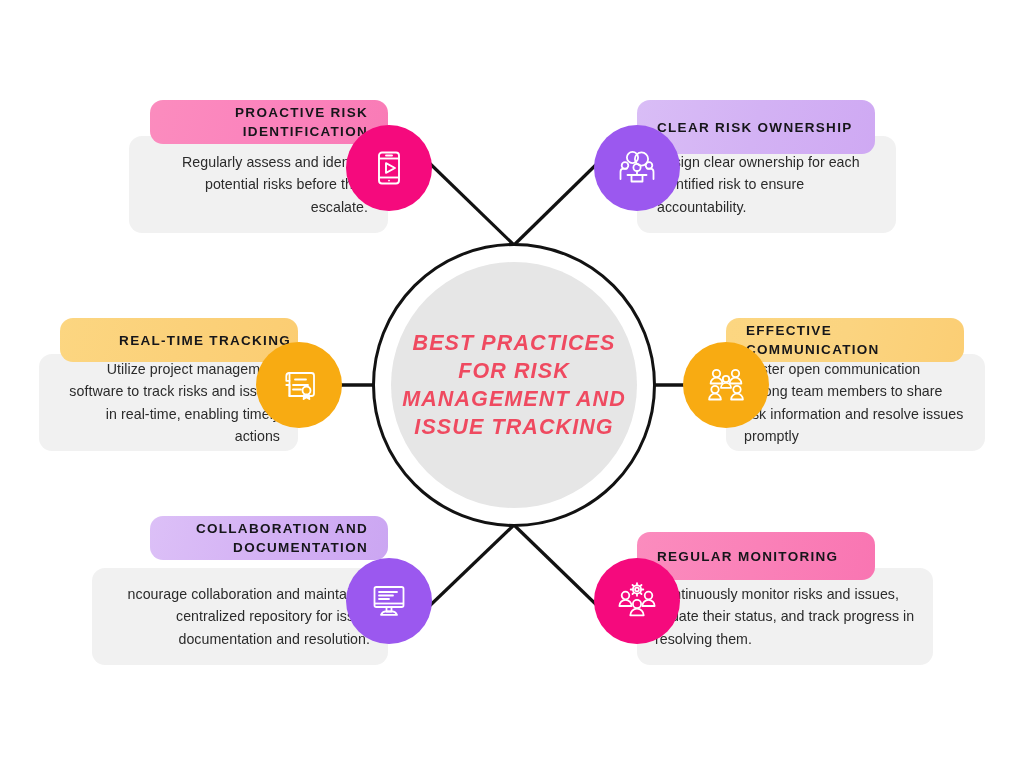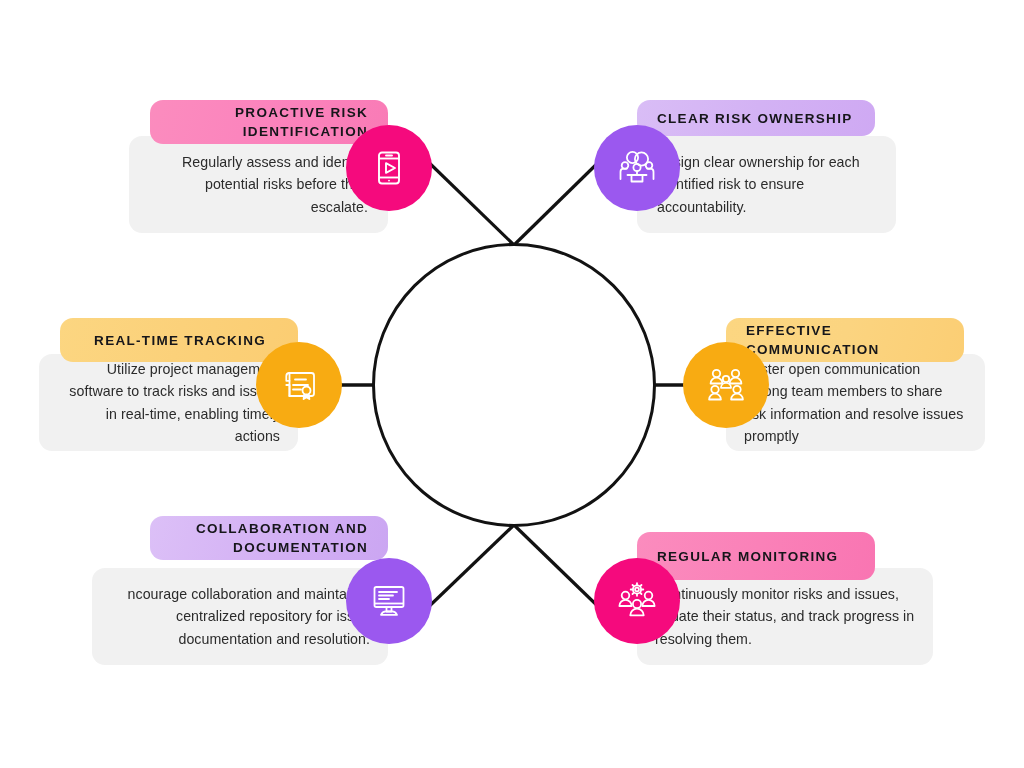--- a/index.html
+++ b/index.html
@@ -151,20 +151,23 @@
     <line x1="514" y1="525" x2="418" y2="617" stroke="#121212" stroke-width="3.2"></line>
 
     <line x1="514" y1="525" x2="609" y2="617" stroke="#121212" stroke-width="3.2"></line>
 
     <line x1="336" y1="385" x2="375" y2="385" stroke="#121212" stroke-width="3.6"></line>
 
     <line x1="653" y1="385" x2="692" y2="385" stroke="#121212" stroke-width="3.6"></line>
   </svg>
 
   <div class="hub-ring"></div>
+  <div class="hub-inner">
+    <div class="hub-title">BEST PRACTICES FOR RISK MANAGEMENT AND ISSUE TRACKING</div>
+  </div>
 
   <div class="card">
     <div class="card-header hdr-pink" style="left:150px; top:100px; width:238px; height:44px; padding:0 20px;">
       <span class="align-right">PROACTIVE RISK IDENTIFICATION</span>
     </div>
     <div class="card-body" style="left:129px; top:136px; width:259px; height:97px; padding:0 20px;">
       <span class="align-right">Regularly assess and identify potential risks before they escalate.</span>
     </div>
   </div>
   <div class="icon-bubble bub-magenta" style="left:346px; top:125px; width:86px; height:86px;">
@@ -172,21 +175,21 @@
       <rect x="10" y="4.5" width="20" height="31" rx="3"></rect>
       <line x1="10" y1="10.5" x2="30" y2="10.5"></line>
       <line x1="10" y1="29.5" x2="30" y2="29.5"></line>
       <line x1="17" y1="7.5" x2="23" y2="7.5" stroke-linecap="round"></line>
       <circle cx="20" cy="32.6" r="0.95" fill="#ffffff" stroke="none"></circle>
       <path d="M17 15.2 L26 20 L17 24.8 Z" stroke-linejoin="round"></path>
     </svg>
   </div>
 
   <div class="card">
-    <div class="card-header hdr-purple" style="left:637px; top:100px; width:238px; height:36px; padding:0 20px;justify-content:flex-end;">
+    <div class="card-header hdr-purple" style="left:637px; top:100px; width:238px; height:54px; padding:0 20px;justify-content:flex-end;">
       <span class="align-left">CLEAR RISK OWNERSHIP</span>
     </div>
     <div class="card-body" style="left:637px; top:136px; width:259px; height:97px; padding:0 20px;">
       <span class="align-left">Assign clear ownership for each identified risk to ensure accountability.</span>
     </div>
   </div>
   <div class="icon-bubble bub-violet" style="left:594px; top:125px; width:86px; height:86px;">
     <svg width="44" height="44" viewBox="0 0 44 44" fill="none" stroke="#ffffff" stroke-width="1.8">
       <circle cx="17.5" cy="11.5" r="5.6"></circle>
       <circle cx="26.5" cy="13" r="6.6"></circle>
@@ -195,21 +198,21 @@
       <circle cx="22" cy="21.5" r="3.6"></circle>
       <path d="M5.5 33 v-7.2 a3.2 3.2 0 0 1 3.2-3.2 h3.2" stroke-linecap="round" stroke-linejoin="round"></path>
       <path d="M38.5 33 v-7.2 a3.2 3.2 0 0 0 -3.2-3.2 h-3.2" stroke-linecap="round" stroke-linejoin="round"></path>
       <path d="M12.5 29 h19" stroke-linecap="round"></path>
       <path d="M16.5 29 v6.5 h11 V29" stroke-linecap="round" stroke-linejoin="round"></path>
       <path d="M22 24.8 v4.2" stroke-linecap="round"></path>
     </svg>
   </div>
 
   <div class="card">
-    <div class="card-header hdr-yellow" style="left:60px; top:318px; width:238px; height:44px; padding:0 32px;">
+    <div class="card-header hdr-yellow" style="left:60px; top:318px; width:238px; height:44px; padding:0 7px;">
       <span class="align-right">REAL-TIME TRACKING</span>
     </div>
     <div class="card-body" style="left:39px; top:354px; width:259px; height:97px; padding:0 18px;">
       <span class="align-right">Utilize project management software to track risks and issues in real-time, enabling timely actions</span>
     </div>
   </div>
   <div class="icon-bubble bub-amber" style="left:256px; top:342px; width:86px; height:86px;">
     <svg width="42" height="42" viewBox="0 0 42 42" fill="none" stroke="#ffffff" stroke-width="1.8">
       <path d="M11.5 9 h22 a2.5 2.5 0 0 1 2.5 2.5 v18 a2.5 2.5 0 0 1 -2.5 2.5 h-22" stroke-linecap="round" stroke-linejoin="round"></path>
       <path d="M11.5 9 a3.2 3.2 0 0 0 -3.2 3.2 v4.6 h3.2" stroke-linecap="round" stroke-linejoin="round"></path>

